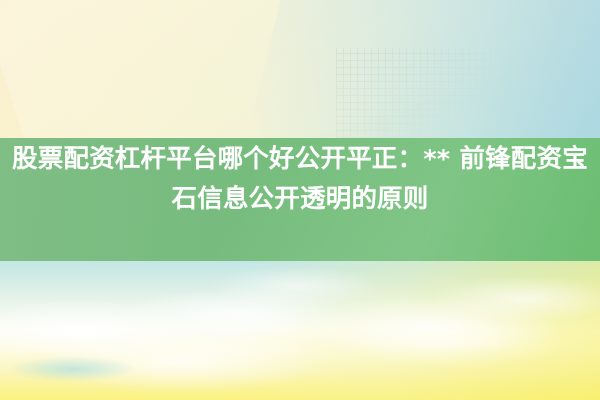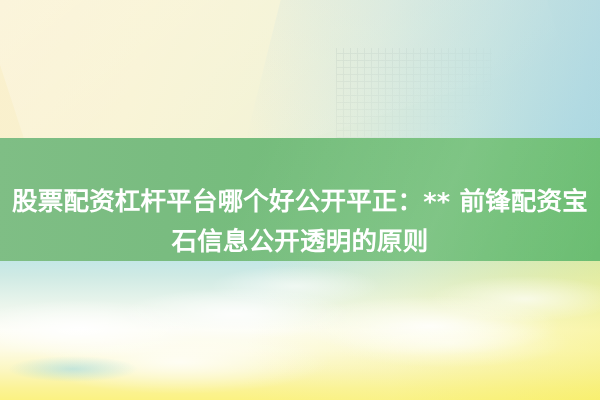--- a/index.html
+++ b/index.html
@@ -141,21 +141,21 @@
     right: 0;
     top: 138px;
     height: 123px;
     background: linear-gradient(92deg,
       #7fbe85 0%,
       #79bc80 28%,
       #72bd79 58%,
       #69bc70 84%,
       #66bb6d 100%);
     display: flex;
-    align-items: flex-end;
+    align-items: flex-start;
     justify-content: center;
   }
   
   .band-sheen {
     position: absolute;
     inset: 0;
     background: linear-gradient(115deg,
       rgba(255,255,255,0) 40%,
       rgba(255,255,255,0.13) 72%,
       rgba(255,255,255,0.03) 100%);

